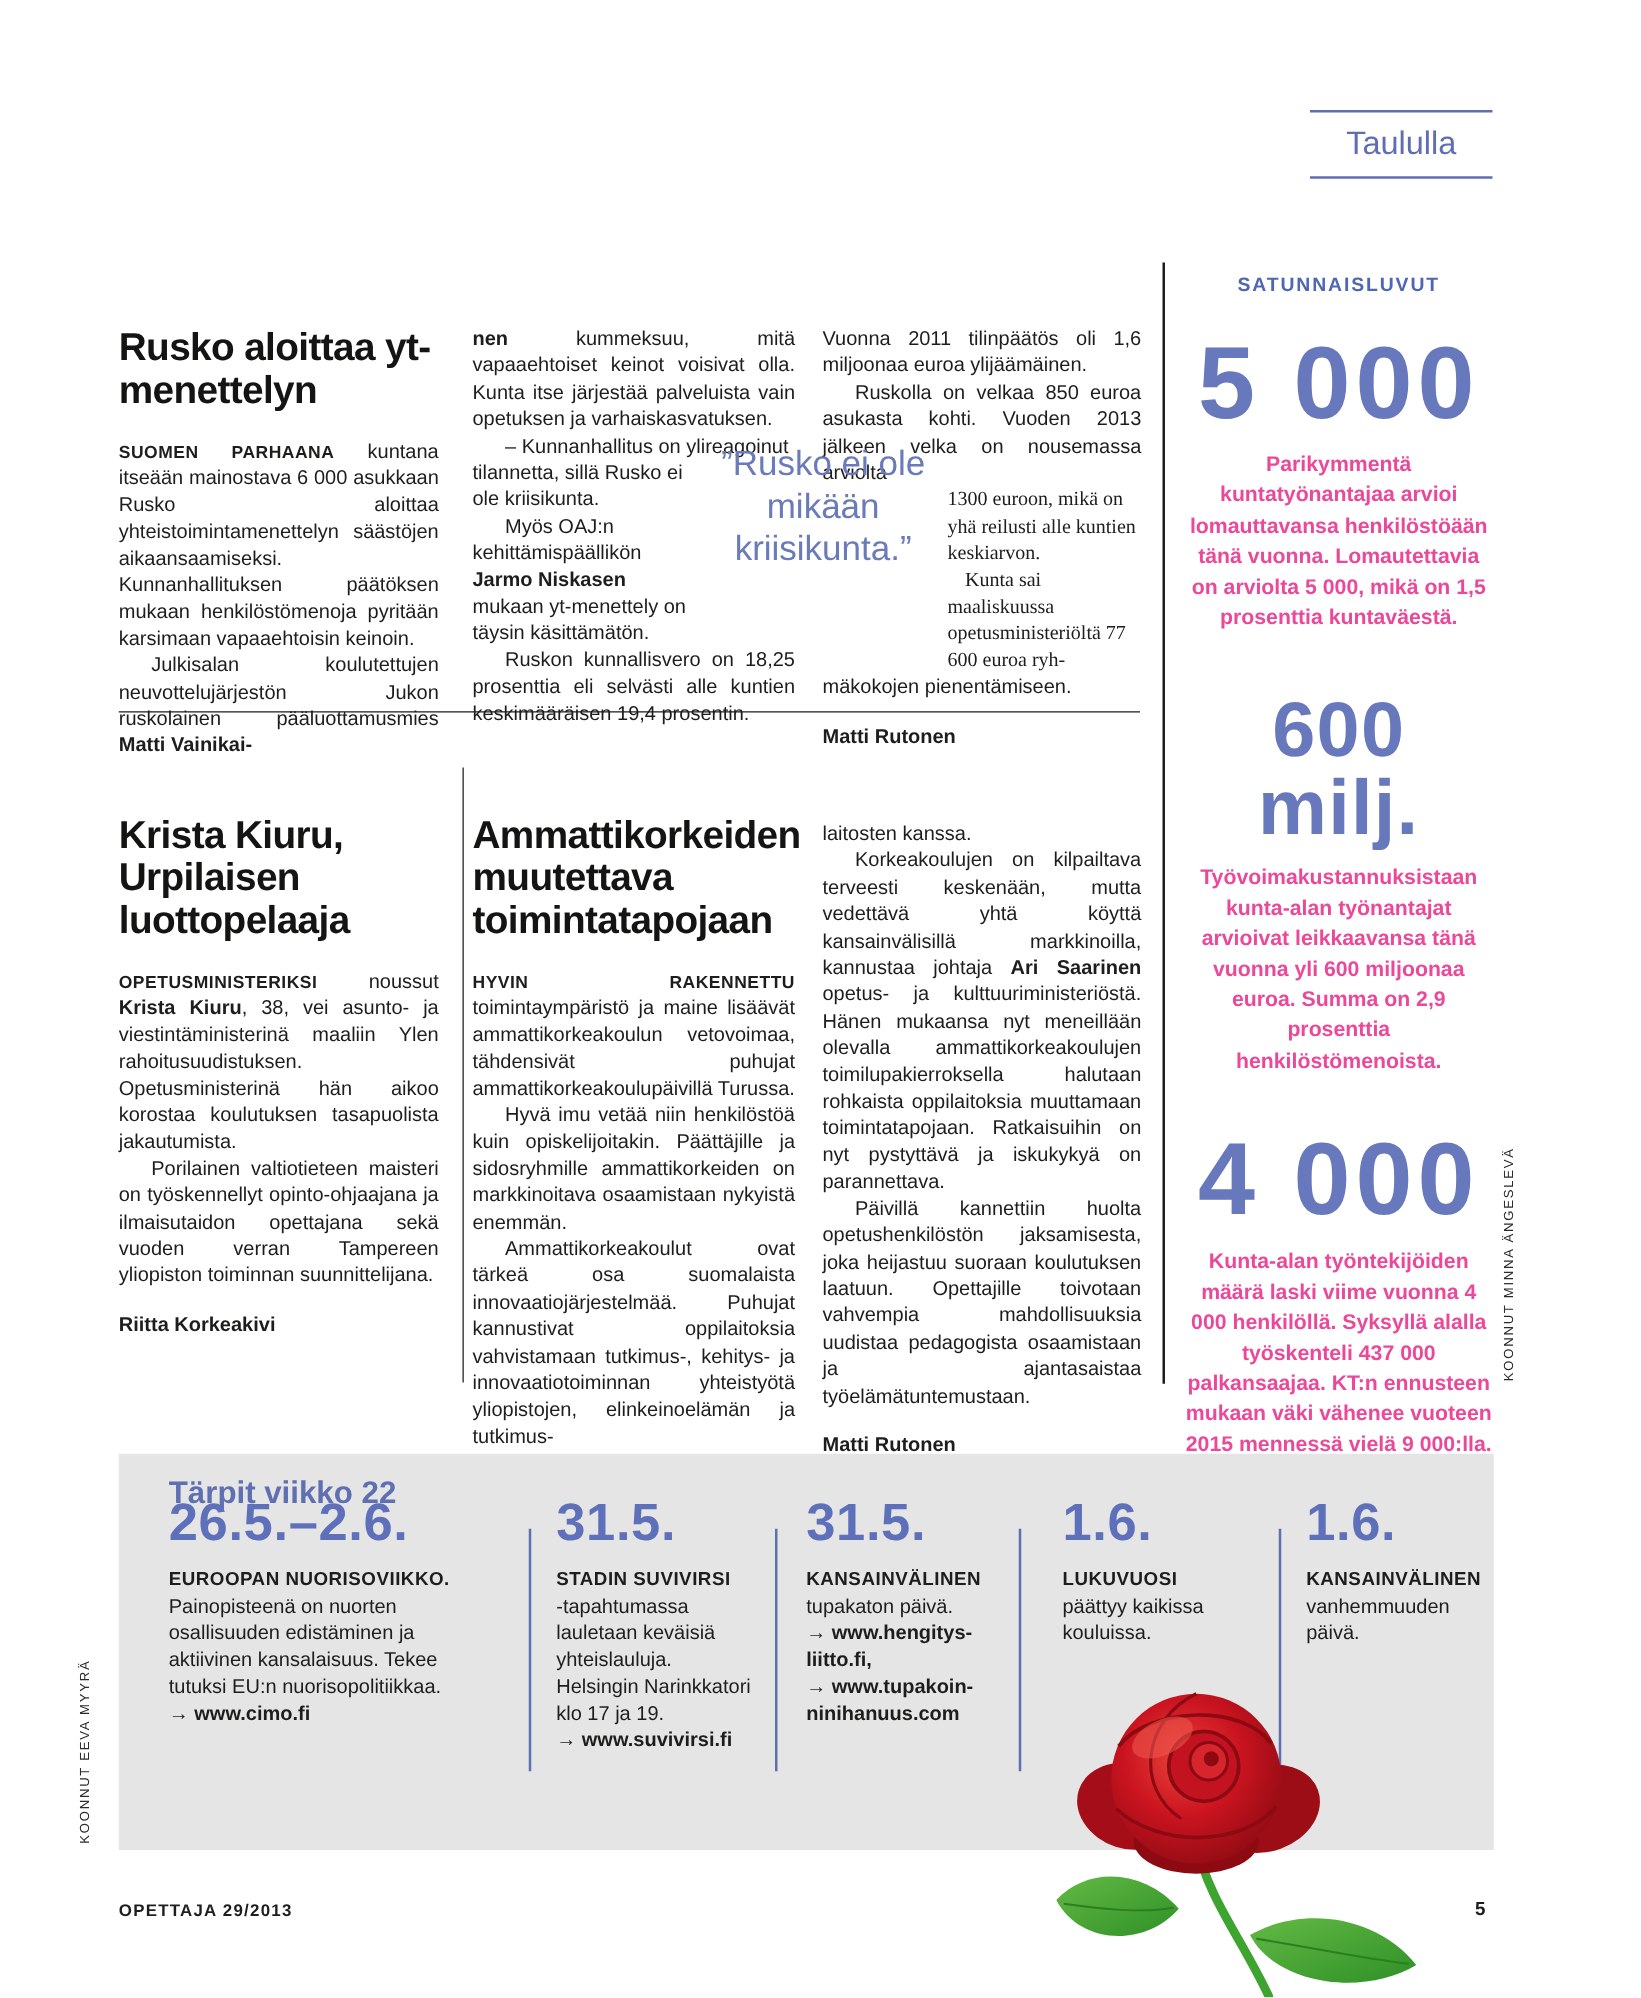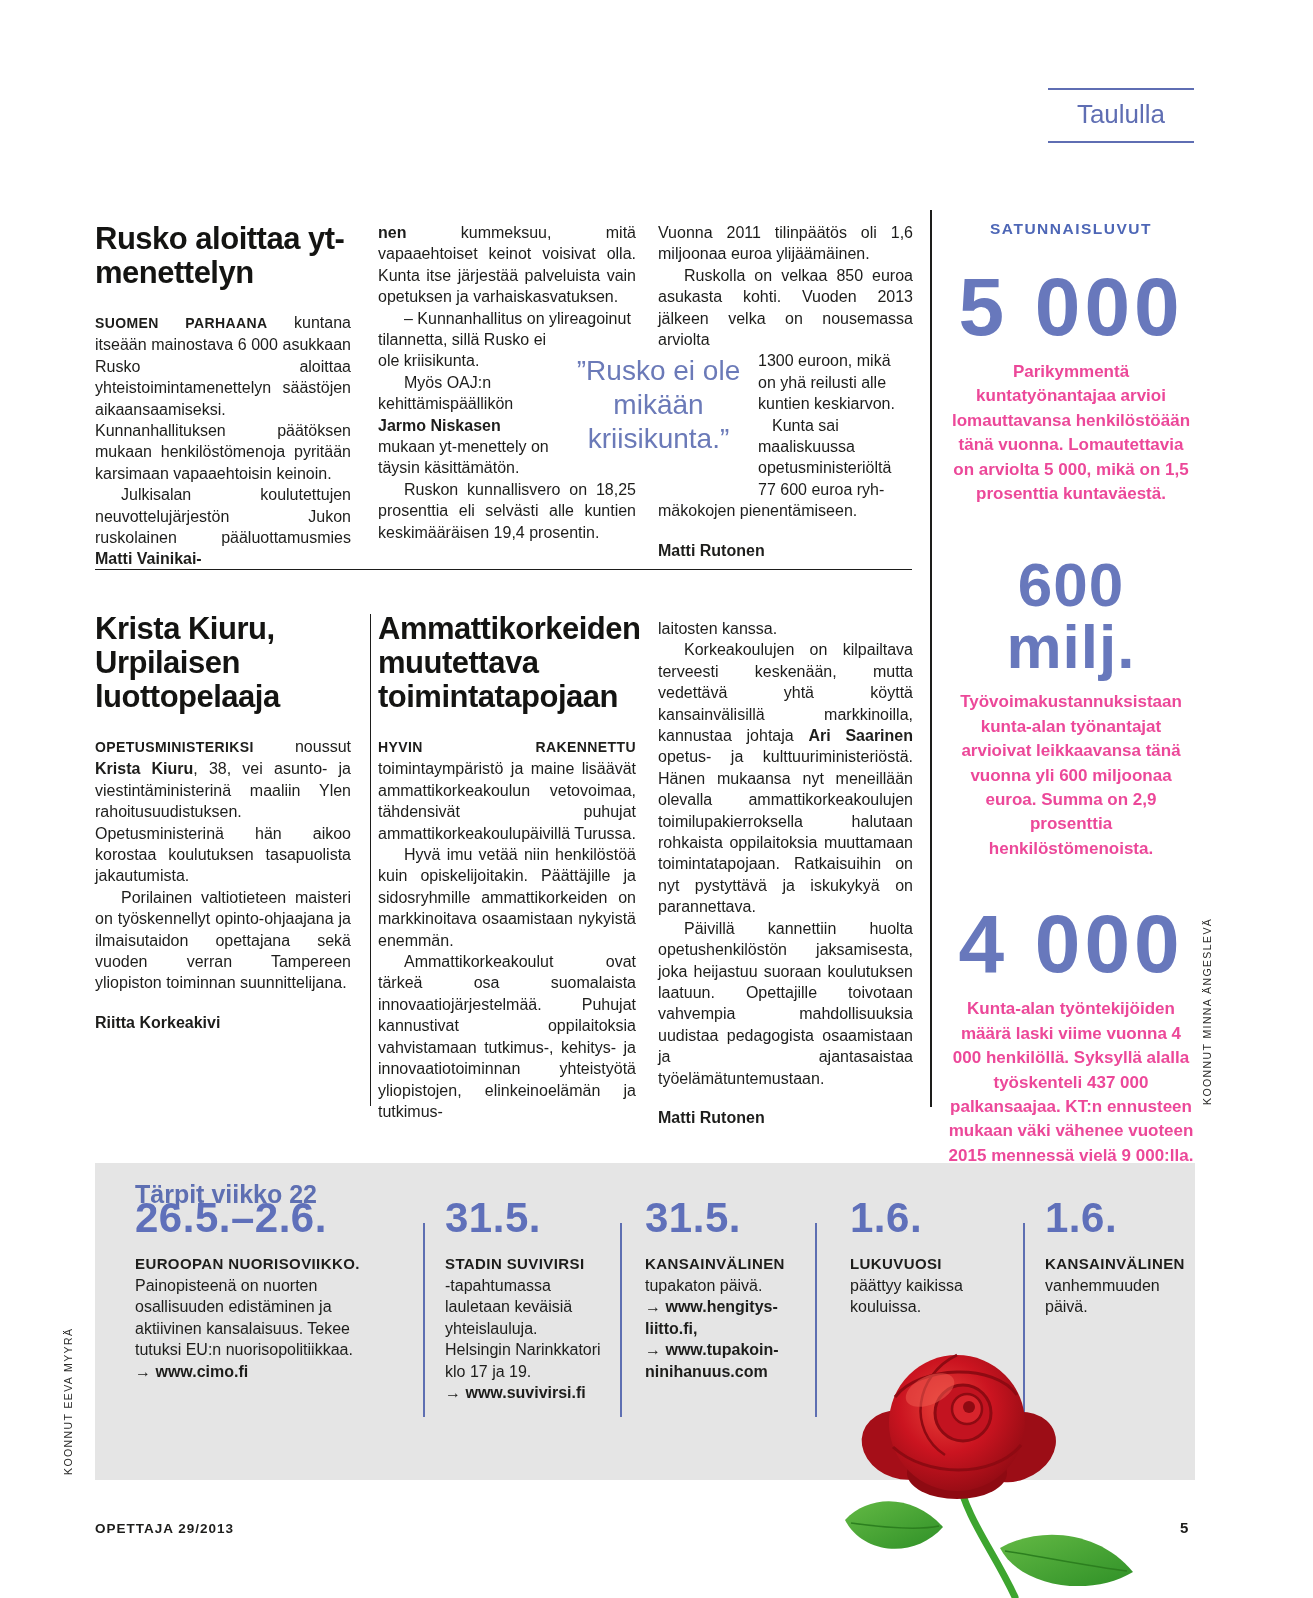--- a/index.html
+++ b/index.html
@@ -7,29 +7,29 @@
     position:relative;width:1313px;height:1598px;background:#ffffff;
     font-family:"Liberation Sans","DejaVu Sans",sans-serif;color:#1d1d1b;overflow:hidden;
   }
   
   .taululla{
     position:absolute;left:1048px;top:88px;width:146px;text-align:center;
     font-size:26px;color:#5f6eb3;padding:9px 0 11px 0;
     border-top:2px solid #5f6eb3;border-bottom:2px solid #5f6eb3;
   }
   
-  .col{position:absolute;}
+  .col{position:absolute;margin-top:39px;}
   .para{font-size:16px;line-height:21.4px;text-align:justify;margin:0;}
   .indent{text-indent:26px;}
   .lead-caps{font-weight:bold;font-size:14px;letter-spacing:.4px;}
   .headline{font-size:31px;line-height:34px;font-weight:bold;letter-spacing:-.5px;margin:0 0 22px 0;color:#141412;}
   .byline{font-weight:bold;font-size:16px;margin-top:20px;}
   b{font-weight:bold;}
   .narrow-left{width:176px;}
-  .narrow-right{margin-left:100px;width:152px;}
+  .narrow-right{margin-left:100px;width:152px;font-family:Liberation Serif, serif;}
   .pullquote{
     position:absolute;left:556px;top:354px;width:205px;
     font-size:28px;line-height:34px;color:#6b7ab8;text-align:center;
   }
   
   .rule-h1{position:absolute;left:95px;top:569px;width:817px;height:1px;background:#1d1d1b;}
   .rule-v-a2{position:absolute;left:370px;top:614px;width:1px;height:492px;background:#1d1d1b;}
   .rule-v-sb{position:absolute;left:930px;top:210px;width:2px;height:897px;background:#1d1d1b;}
   
   .sidebar{position:absolute;left:946px;top:220px;width:250px;text-align:center;}

